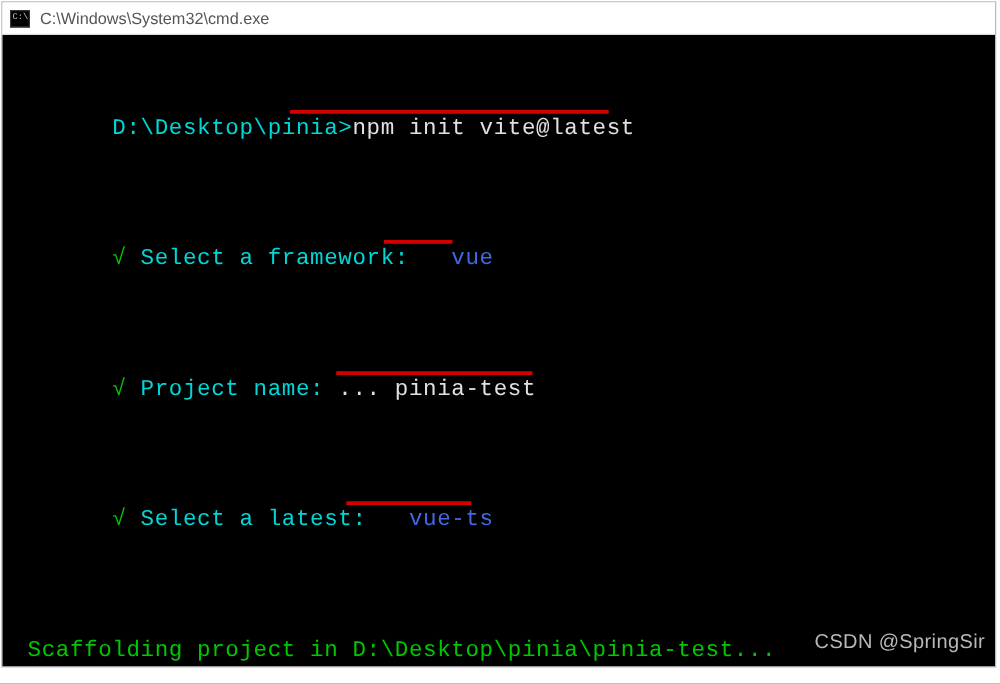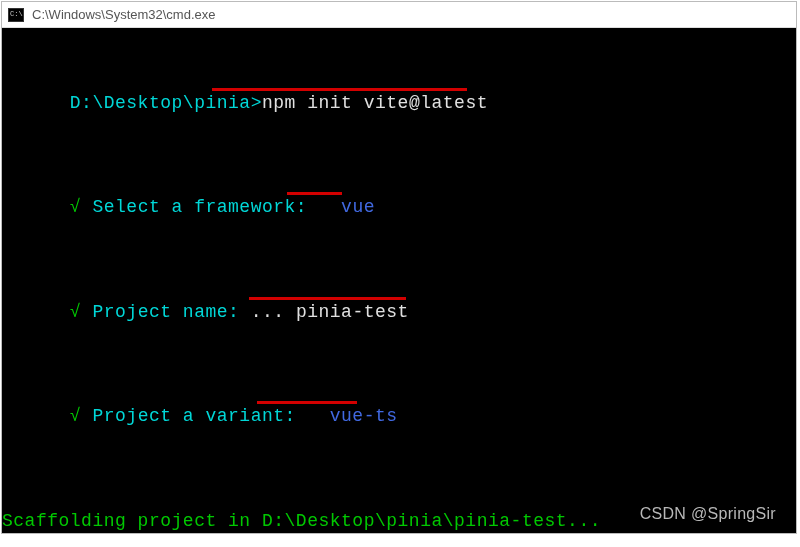--- a/index.html
+++ b/index.html
@@ -41,41 +41,41 @@
       top: 1px;
       left: 1px;
     }
     .titlebar-text {
       color: #555;
       font-size: 13px;
       font-family: 'Segoe UI', Arial, sans-serif;
     }
     .terminal {
       background: #000;
-      padding: 10px 0;
+      padding: 10px 20px;
       height: 505px;
       font-size: 18px;
       line-height: 1.45;
       letter-spacing: 0.5px;
       position: relative;
     }
     .line { white-space: pre; position: relative; }
     .cyan { color: #00d7d7; }
     .white { color: #e0e0e0; }
     .green { color: #00c800; }
     .blue { color: #4169e1; }
     .blank { height: 26px; }
     .underline-red {
       position: absolute;
       height: 3px;
       background: #d30000;
     }
     .watermark {
       position: absolute;
-      right: 20px;
+      right: 8px;
       bottom: 8px;
       color: #b8b8b8;
       font-family: Arial, sans-serif;
       font-size: 16px;
       letter-spacing: 0.3px;
     }
   </style>
 </head>
 <body>
 
@@ -97,21 +97,21 @@
       <span class="green">√</span><span class="cyan"> Select a framework:</span><span class="white">   </span><span class="blue">vue</span>
       <div class="underline-red" style="left:285px; top:24px; width:55px;"></div>
     </div>
 
     <div class="line">
       <span class="green">√</span><span class="cyan"> Project name:</span><span class="white"> ... </span><span class="white">pinia-test</span>
       <div class="underline-red" style="left:247px; top:24px; width:157px;"></div>
     </div>
 
     <div class="line">
-      <span class="green">√</span><span class="cyan"> Project a variant:</span><span class="white">   </span><span class="blue">vue-ts</span>
+      <span class="green">√</span><span class="cyan"> Select a latest:</span><span class="white">   </span><span class="blue">vue-ts</span>
       <div class="underline-red" style="left:255px; top:24px; width:100px;"></div>
     </div>
 
     <div class="blank"></div>
     <div class="line green">Scaffolding project in D:\Desktop\pinia\pinia-test...</div>
 
     <div class="watermark">CSDN @SpringSir</div>
   </div>
 </div>
 

